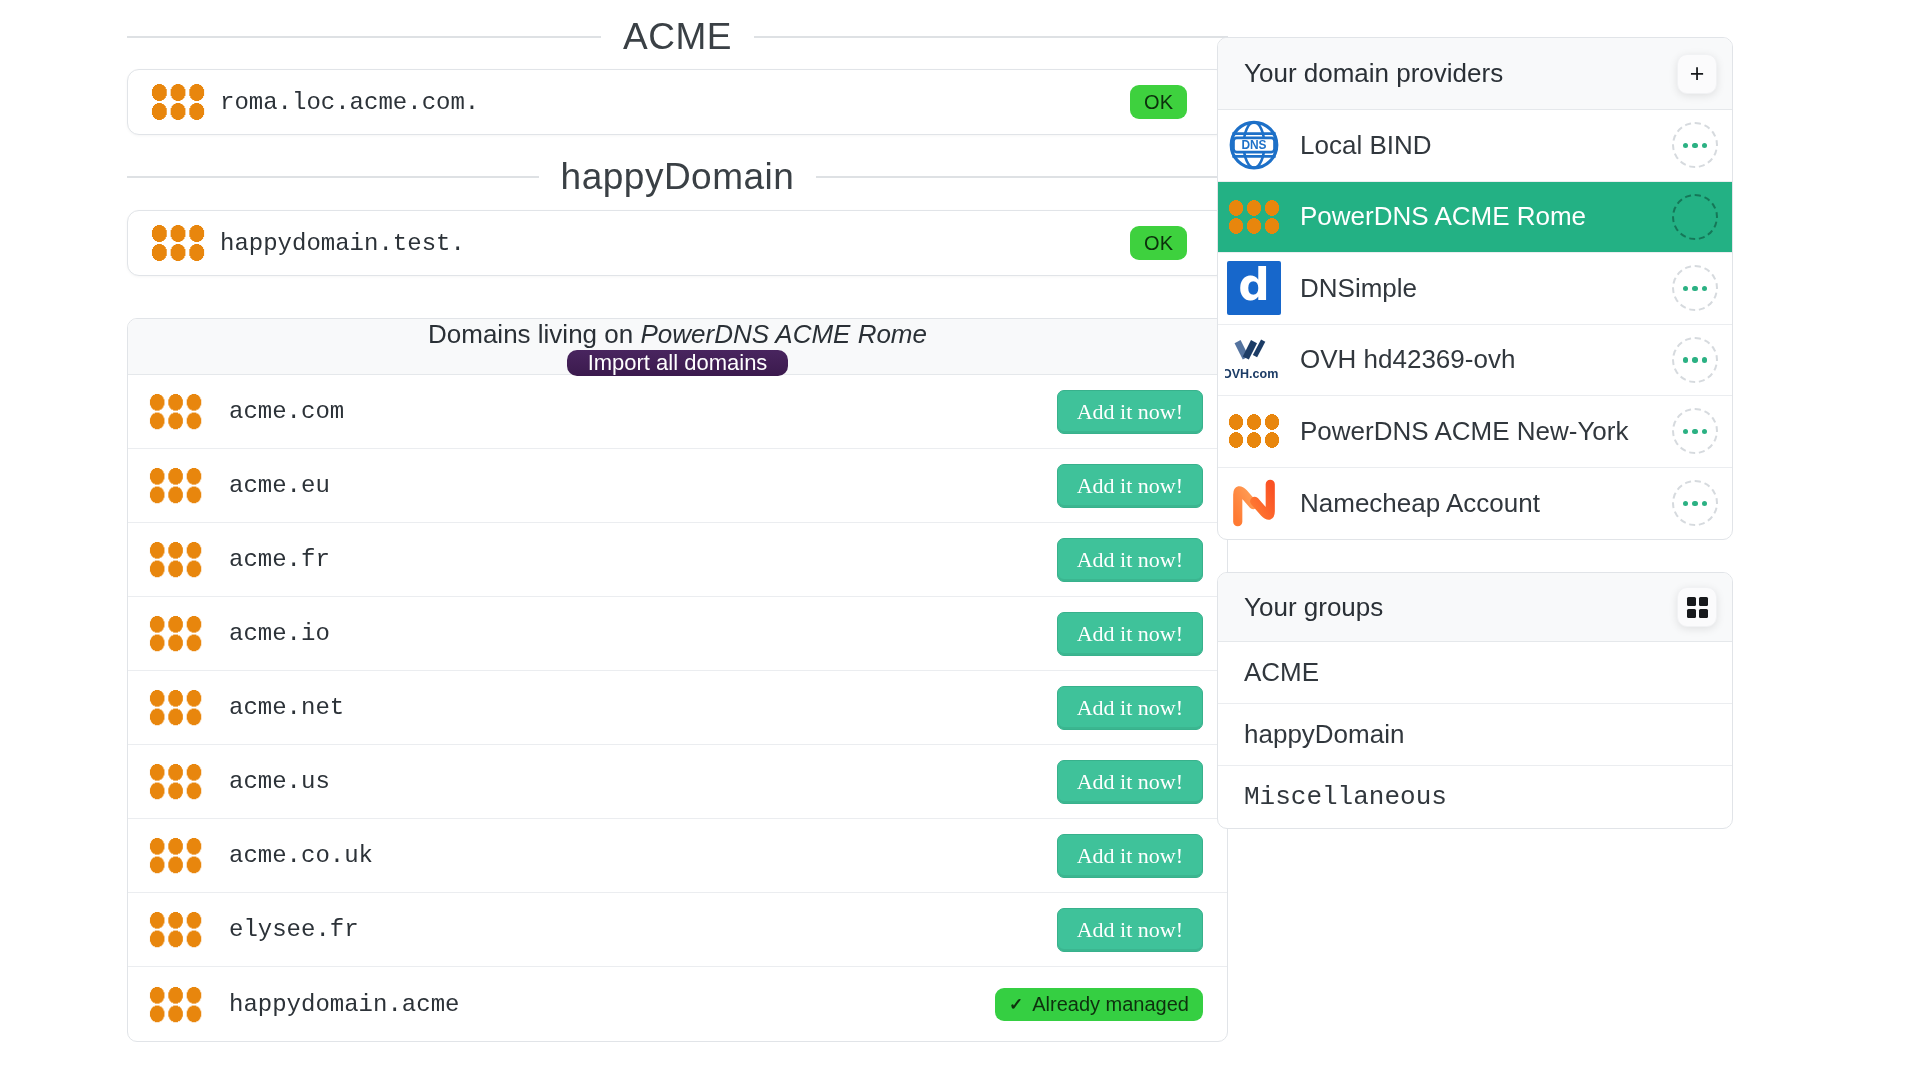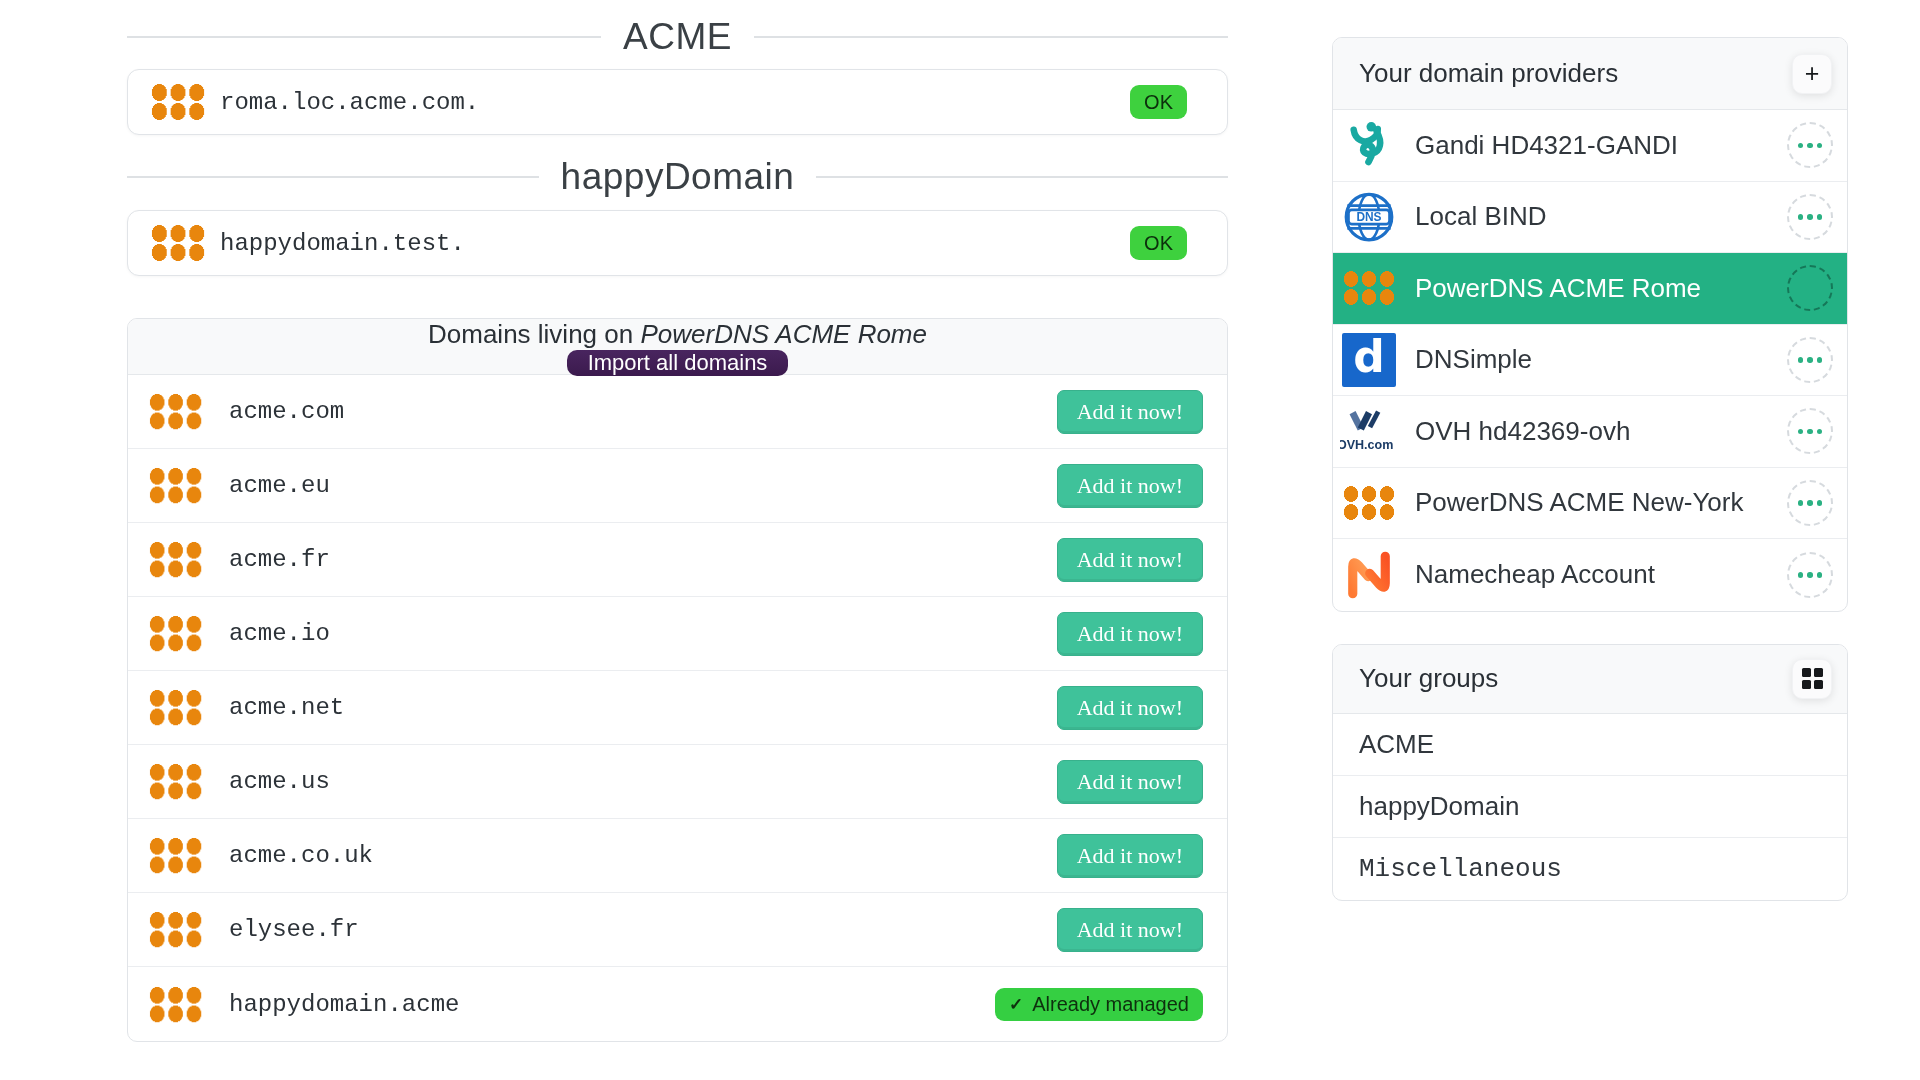--- a/index.html
+++ b/index.html
@@ -41,21 +41,21 @@
   .drow .pdns-dots { width:55px; height:37px; background-size:18.4px 18.6px;
     background-image: radial-gradient(7.4px 8.4px at 50% 50%, #e8860d 97%, transparent 100%); }
   .add-btn { margin-left:auto; background:#3fc29a; border:1px solid #38b18c; color:#fff; font-size:22px;
     height:44px; padding:0 19px; border-radius:7px; font-family:Liberation Serif, serif; cursor:pointer;
     box-shadow:inset 0 -2px 0 rgba(0,0,0,.06); }
   .managed-badge { margin-left:auto; background:#35cf42; color:#0e300e; font-size:20px; font-weight:500;
     padding:5px 14px; border-radius:9px; display:flex; align-items:center; gap:9px; }
   .managed-badge .chk { font-size:17px; font-weight:700; }
 
   
-  .sidebar { position:absolute; left:1332px; top:37px; width:516px; }
+  .sidebar { position:absolute; left:1217px; top:37px; width:516px; }
   .side-card { border:1px solid #e1e4e8; border-radius:10px; overflow:hidden; background:#fff; }
   .side-head { height:72px; background:#f8f9fa; border-bottom:1px solid #e5e8eb;
     display:flex; align-items:center; justify-content:space-between; padding:0 15px 0 26px;
     font-size:26px; color:#2a3036; }
   .sq-btn { width:40px; height:40px; border-radius:10px; background:#fbfbfc; border:1px solid #f1f2f4;
     box-shadow:0 2px 8px rgba(0,0,0,.10); font-size:25px; color:#15181b; display:flex; align-items:center;
     justify-content:center; cursor:pointer; font-family:inherit; }
   .grid-ico { display:grid; grid-template-columns:9px 9px; gap:3px; }
   .grid-ico i { width:9px; height:9px; background:#17191c; border-radius:1.5px; }
 
@@ -175,35 +175,20 @@
   </main>
 
   <aside class="sidebar">
 
     <section class="side-card">
       <div class="side-head">
         <span>Your domain providers</span>
         <button class="sq-btn">+</button>
       </div>
 
-      <div class="prow">
-        <span class="icon-box">
-          <svg width="46" height="48" viewBox="0 0 24 25" fill="none">
-            <circle cx="13.2" cy="3" r="2.5" fill="#19a9a2"></circle>
-            <path d="M4 4.5 C4.8 10 9.5 11.8 13 9.8 C15.8 8.2 16.8 5.8 16.6 4.2" stroke="#19a9a2" stroke-width="3.4" stroke-linecap="round"></path>
-            <path d="M16 5.5 C19.2 11 18 15.8 13.8 17 C10.2 18 7.8 15.6 9.4 13.4 C10.9 11.4 14.3 12.4 13.9 15.8 C13.6 18.6 12 20.8 11.7 21.4" stroke="#19a9a2" stroke-width="3.4" stroke-linecap="round"></path>
-          </svg>
-        </span>
-        <span class="plabel">Gandi HD4321-GANDI</span>
-        <button class="dots-btn">
-            <i></i>
-            <i></i>
-            <i></i>
-          </button>
-      </div>
 
       <div class="prow">
         <span class="icon-box">
           <svg width="52" height="52" viewBox="0 0 48 48" fill="none">
             <circle cx="24" cy="24" r="21" stroke="#1d70c8" stroke-width="3"></circle>
             <ellipse cx="24" cy="24" rx="9.5" ry="21" stroke="#1d70c8" stroke-width="2.4"></ellipse>
             <path d="M4 13.5 H44 M4 34.5 H44" stroke="#1d70c8" stroke-width="2.4"></path>
             <rect x="5" y="17.5" width="38" height="13" rx="3" fill="#fff" stroke="#1d70c8" stroke-width="2.6"></rect>
             <text x="24" y="28" text-anchor="middle" font-family="Liberation Sans, sans-serif" font-size="11" font-weight="bold" fill="#1d70c8">DNS</text>
           </svg>

